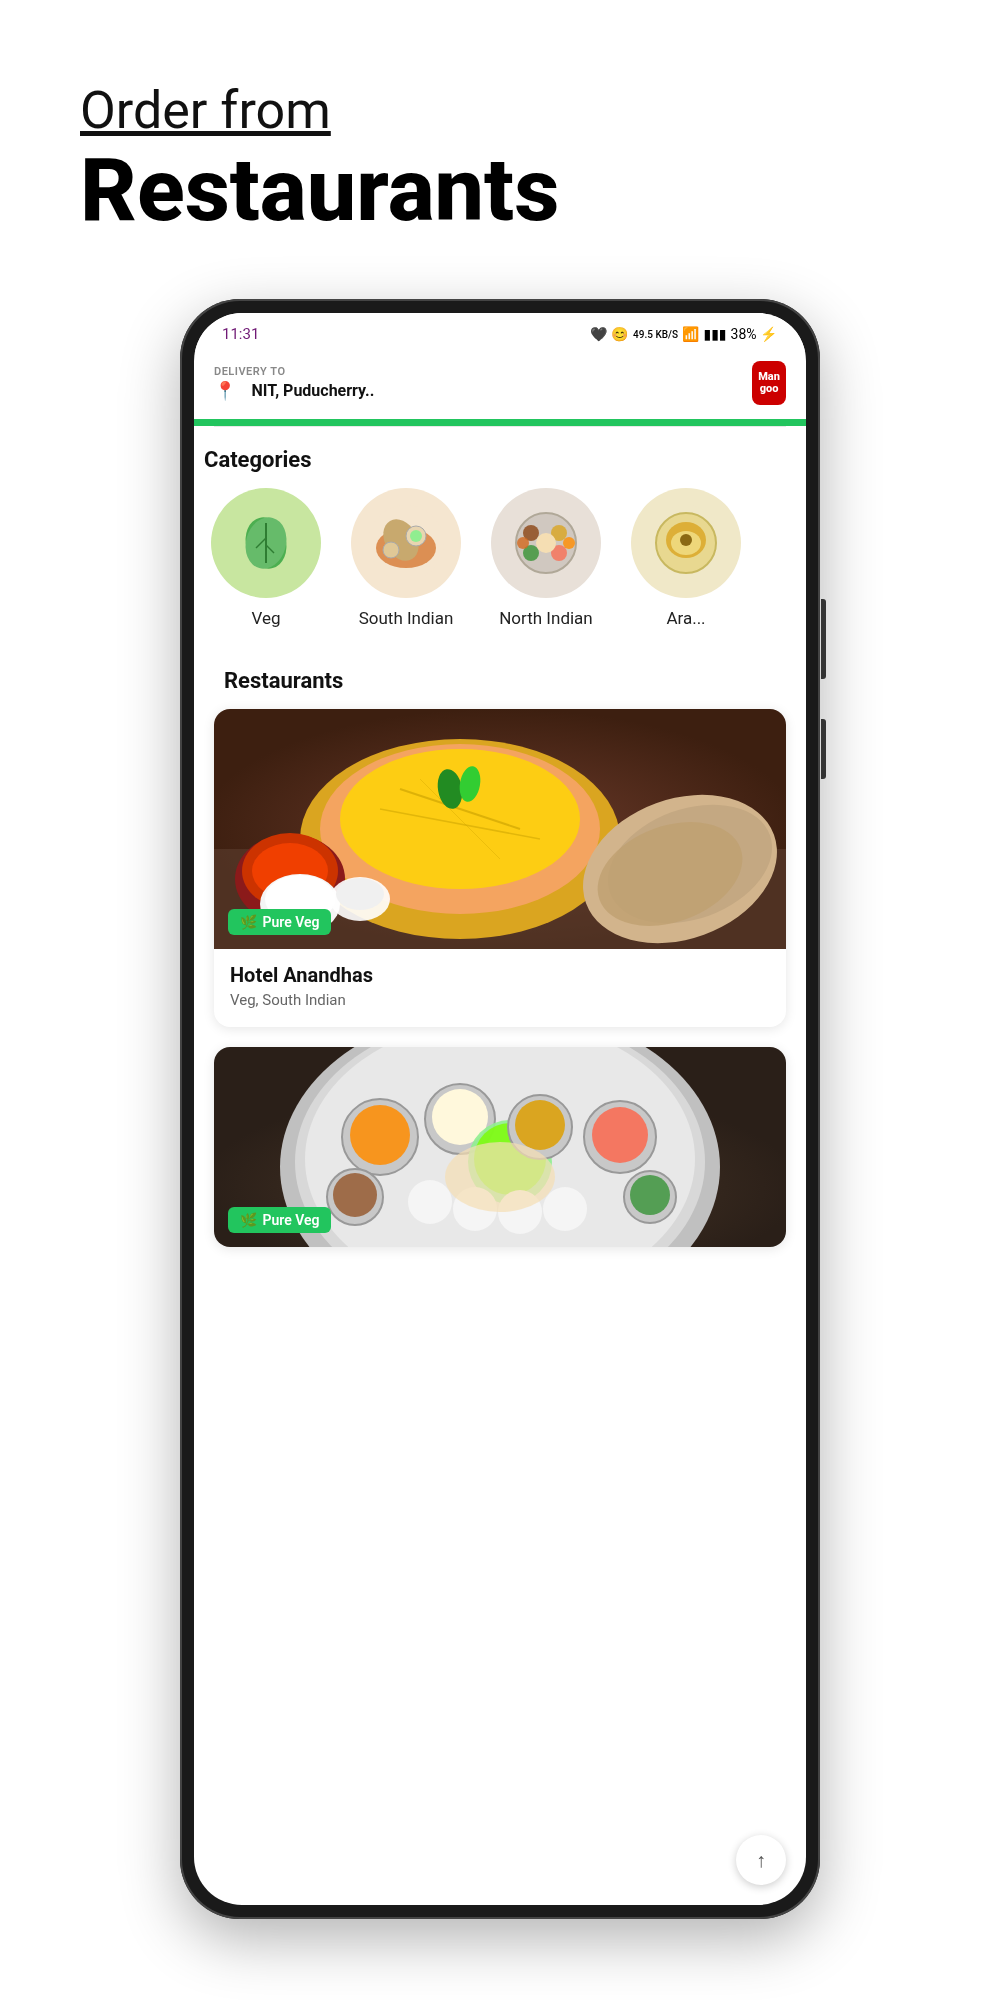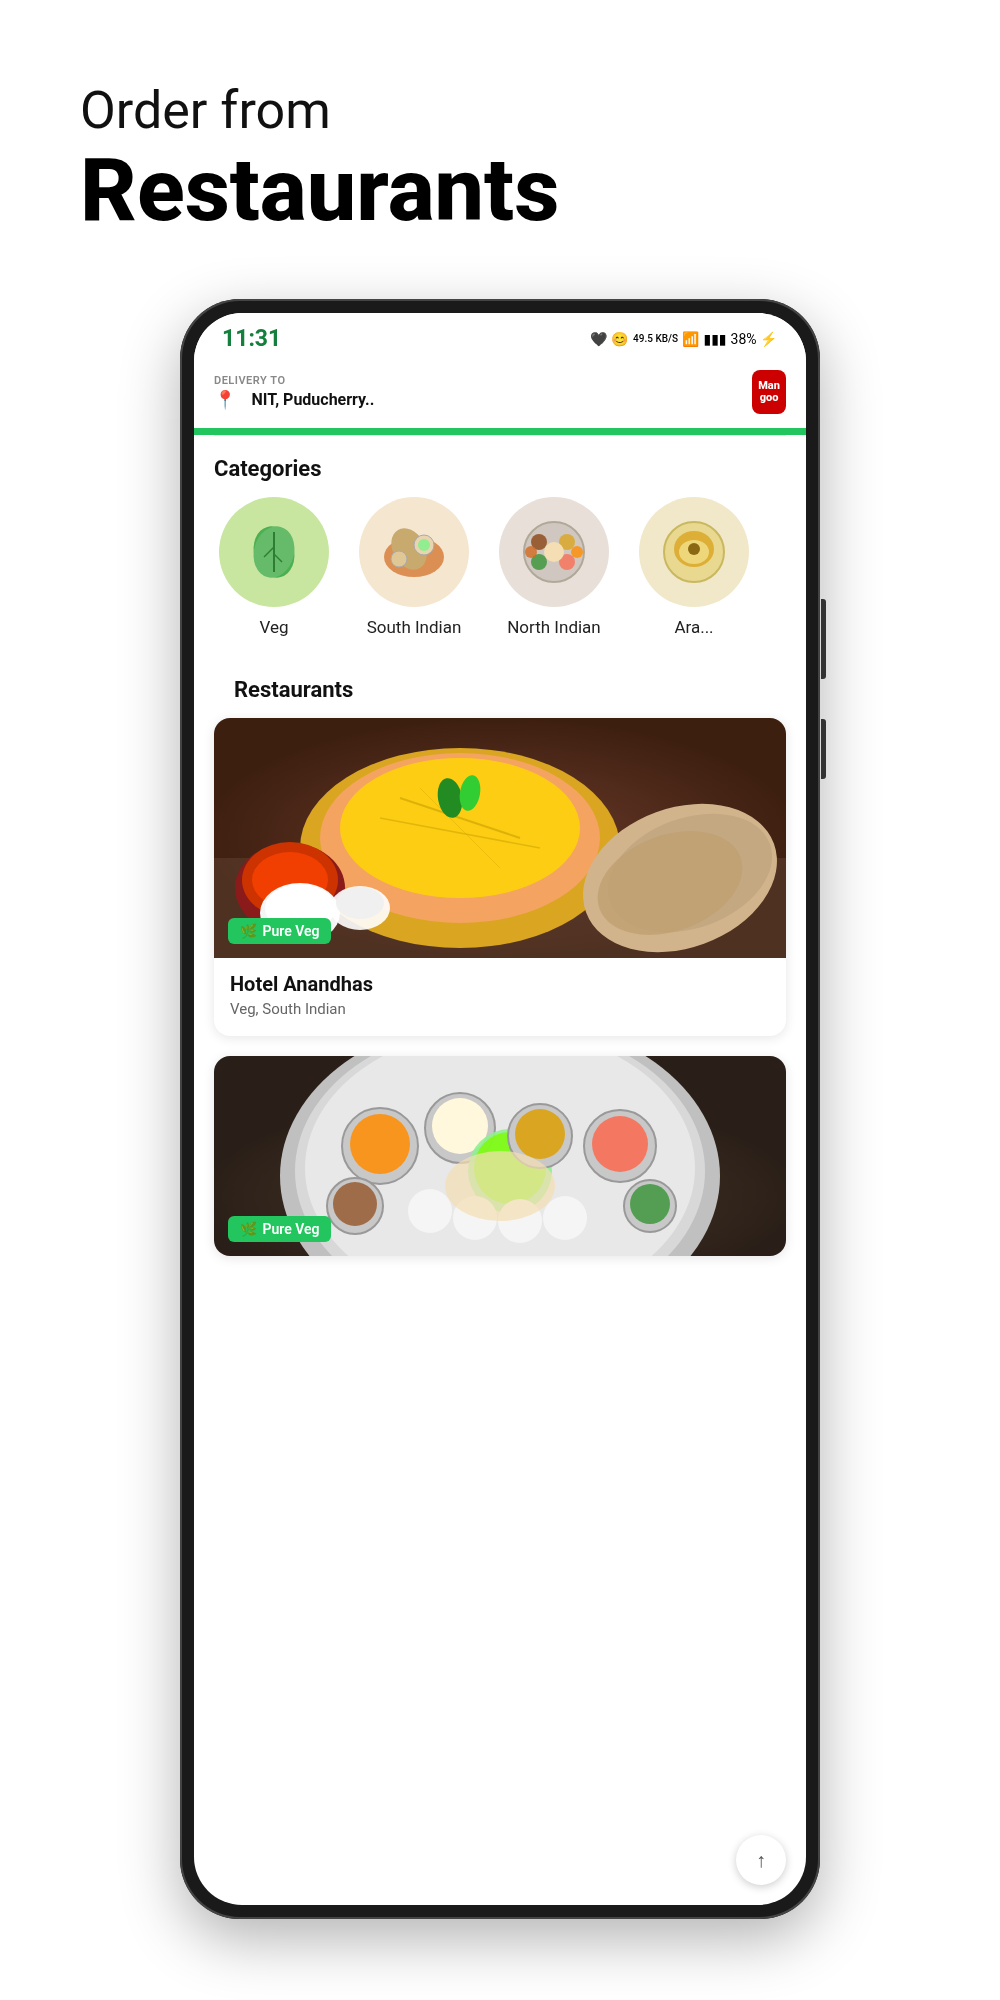--- a/index.html
+++ b/index.html
@@ -13,20 +13,21 @@
 
     
     .hero-section {
       padding: 80px 80px 40px 80px;
     }
     .hero-order-from {
       font-size: 52px;
       font-weight: 400;
       color: #111111;
       line-height: 1.2;
+      text-decoration: underline;
     }
     .hero-restaurants {
       font-size: 88px;
       font-weight: 800;
       color: #000000;
       line-height: 1.1;
     }
 
     
     .phone-wrapper {
@@ -56,23 +57,23 @@
     
     .status-bar {
       display: flex;
       justify-content: space-between;
       align-items: center;
       padding: 12px 28px 8px 28px;
       background: #fff;
       flex-shrink: 0;
     }
     .status-time {
-      font-size: 23px;
-      font-weight: 700;
-      color: #15803d;
+      font-size: 15px;
+      font-weight: 400;
+      color: #701a75;
     }
     .status-icons {
       display: flex;
       align-items: center;
       gap: 4px;
       font-size: 14px;
       color: #000;
     }
     .status-signal {
       font-size: 10px;
@@ -132,26 +133,26 @@
       overflow-y: auto;
       overflow-x: hidden;
     }
     .scroll-body::-webkit-scrollbar { display: none; }
 
     
     .section-title {
       font-size: 22px;
       font-weight: 700;
       color: #111;
-      padding: 20px 20px 16px 20px;
+      padding: 20px 20px 16px 10px;
     }
     .categories-row {
       display: flex;
       gap: 0;
-      padding: 0 10px 20px 10px;
+      padding: 0 10px 20px 2px;
       overflow-x: auto;
     }
     .categories-row::-webkit-scrollbar { display: none; }
     .category-item {
       display: flex;
       flex-direction: column;
       align-items: center;
       gap: 10px;
       min-width: 140px;
       padding: 0 10px;

